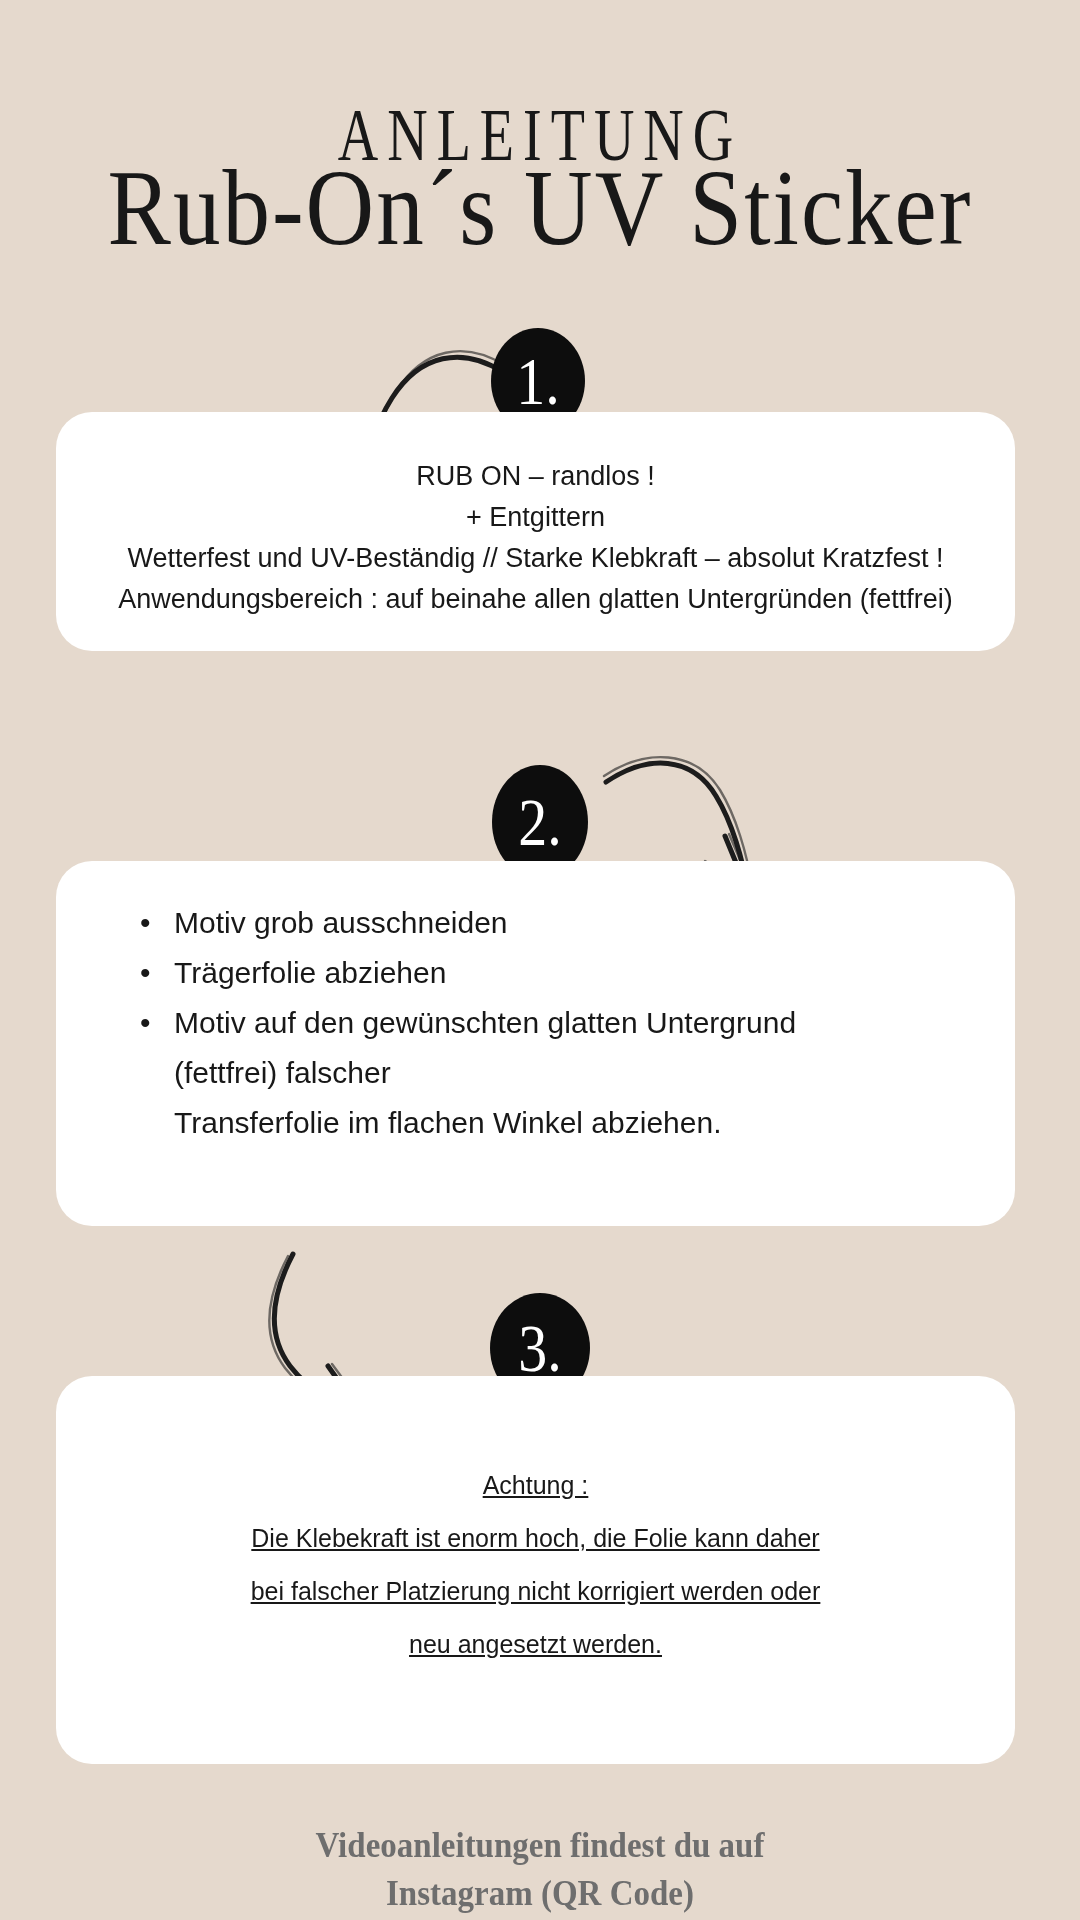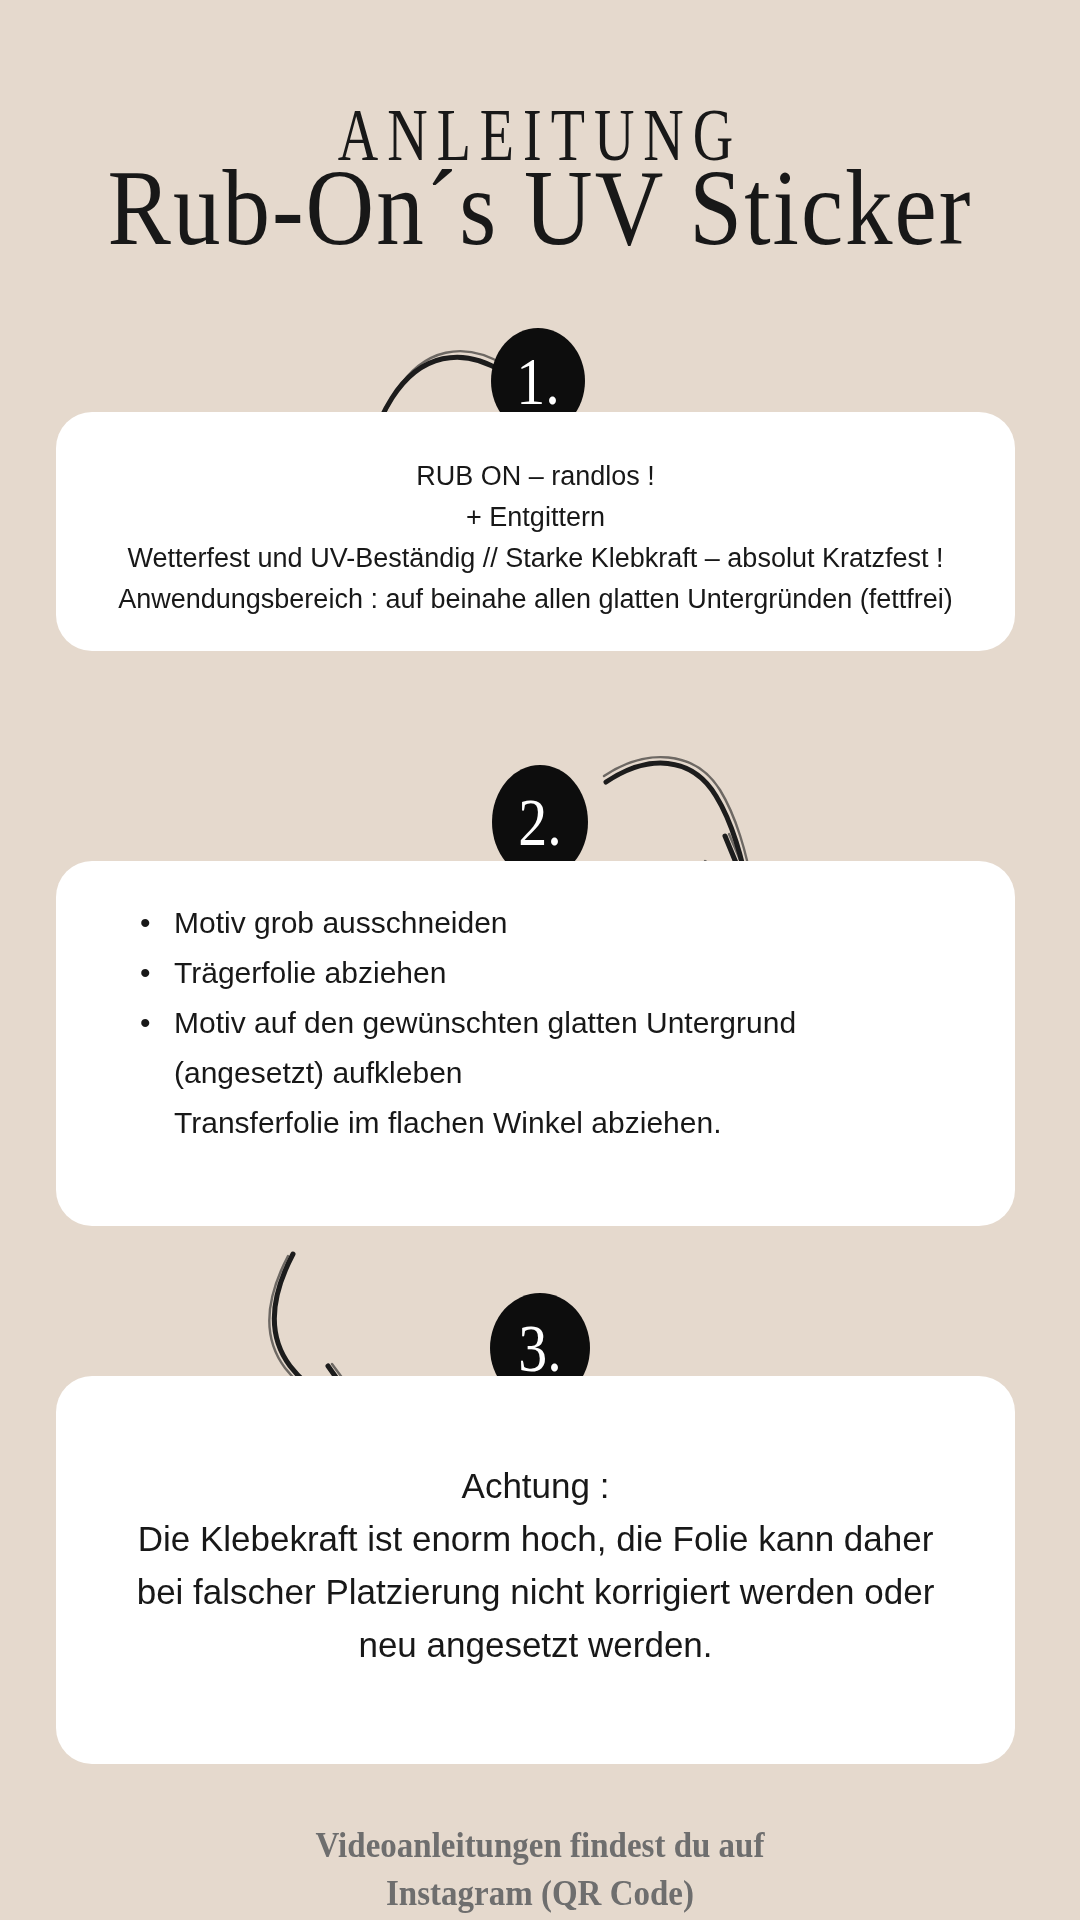--- a/index.html
+++ b/index.html
@@ -37,21 +37,21 @@
     box-sizing:border-box;
   }
   .card1{top:396px;height:239px;padding:44px 30px 0 30px;}
   .card2{top:845px;height:365px;padding:37px 40px 0 84px;}
   .card3{top:1360px;height:388px;padding:83px 28px 0 28px;}
   .center-line{
     display:block;text-align:center;
     font-size:27px;line-height:41px;
     white-space:nowrap;
   }
-  .card3 .center-line{font-size:35px;line-height:53px;}
+  .card3 .center-line{font-size:25px;line-height:53px;text-decoration:underline;}
   .li-row{
     display:block;font-size:30px;line-height:50px;white-space:nowrap;
   }
   .li-marker{
     display:inline-block;width:34px;font-size:30px;
   }
   
   .badge{
     position:absolute;
     background:var(--badge,#0d0d0d);
@@ -132,21 +132,21 @@
     <span class="center-line">RUB ON – randlos !</span>
     <span class="center-line">+ Entgittern</span>
     <span class="center-line">Wetterfest und UV-Beständig // Starke Klebkraft – absolut Kratzfest !</span>
     <span class="center-line">Anwendungsbereich : auf beinahe allen glatten Untergründen (fettfrei)</span>
   </div>
 
   <div class="card card2">
     <span class="li-row"><span class="li-marker">•</span><span>Motiv grob ausschneiden</span></span>
     <span class="li-row"><span class="li-marker">•</span><span>Trägerfolie abziehen</span></span>
     <span class="li-row"><span class="li-marker">•</span><span>Motiv auf den gewünschten glatten Untergrund</span></span>
-    <span class="li-row"><span class="li-marker"></span><span>(angesetzt) aufkleben</span></span>
+    <span class="li-row"><span class="li-marker"></span><span>(fettfrei) falscher</span></span>
     <span class="li-row"><span class="li-marker"></span><span>Transferfolie im flachen Winkel abziehen.</span></span>
   </div>
 
   <div class="card card3">
     <span class="center-line">Achtung :</span>
     <span class="center-line">Die Klebekraft ist enorm hoch, die Folie kann daher</span>
     <span class="center-line">bei falscher Platzierung nicht korrigiert werden oder</span>
     <span class="center-line">neu angesetzt werden.</span>
   </div>
 

